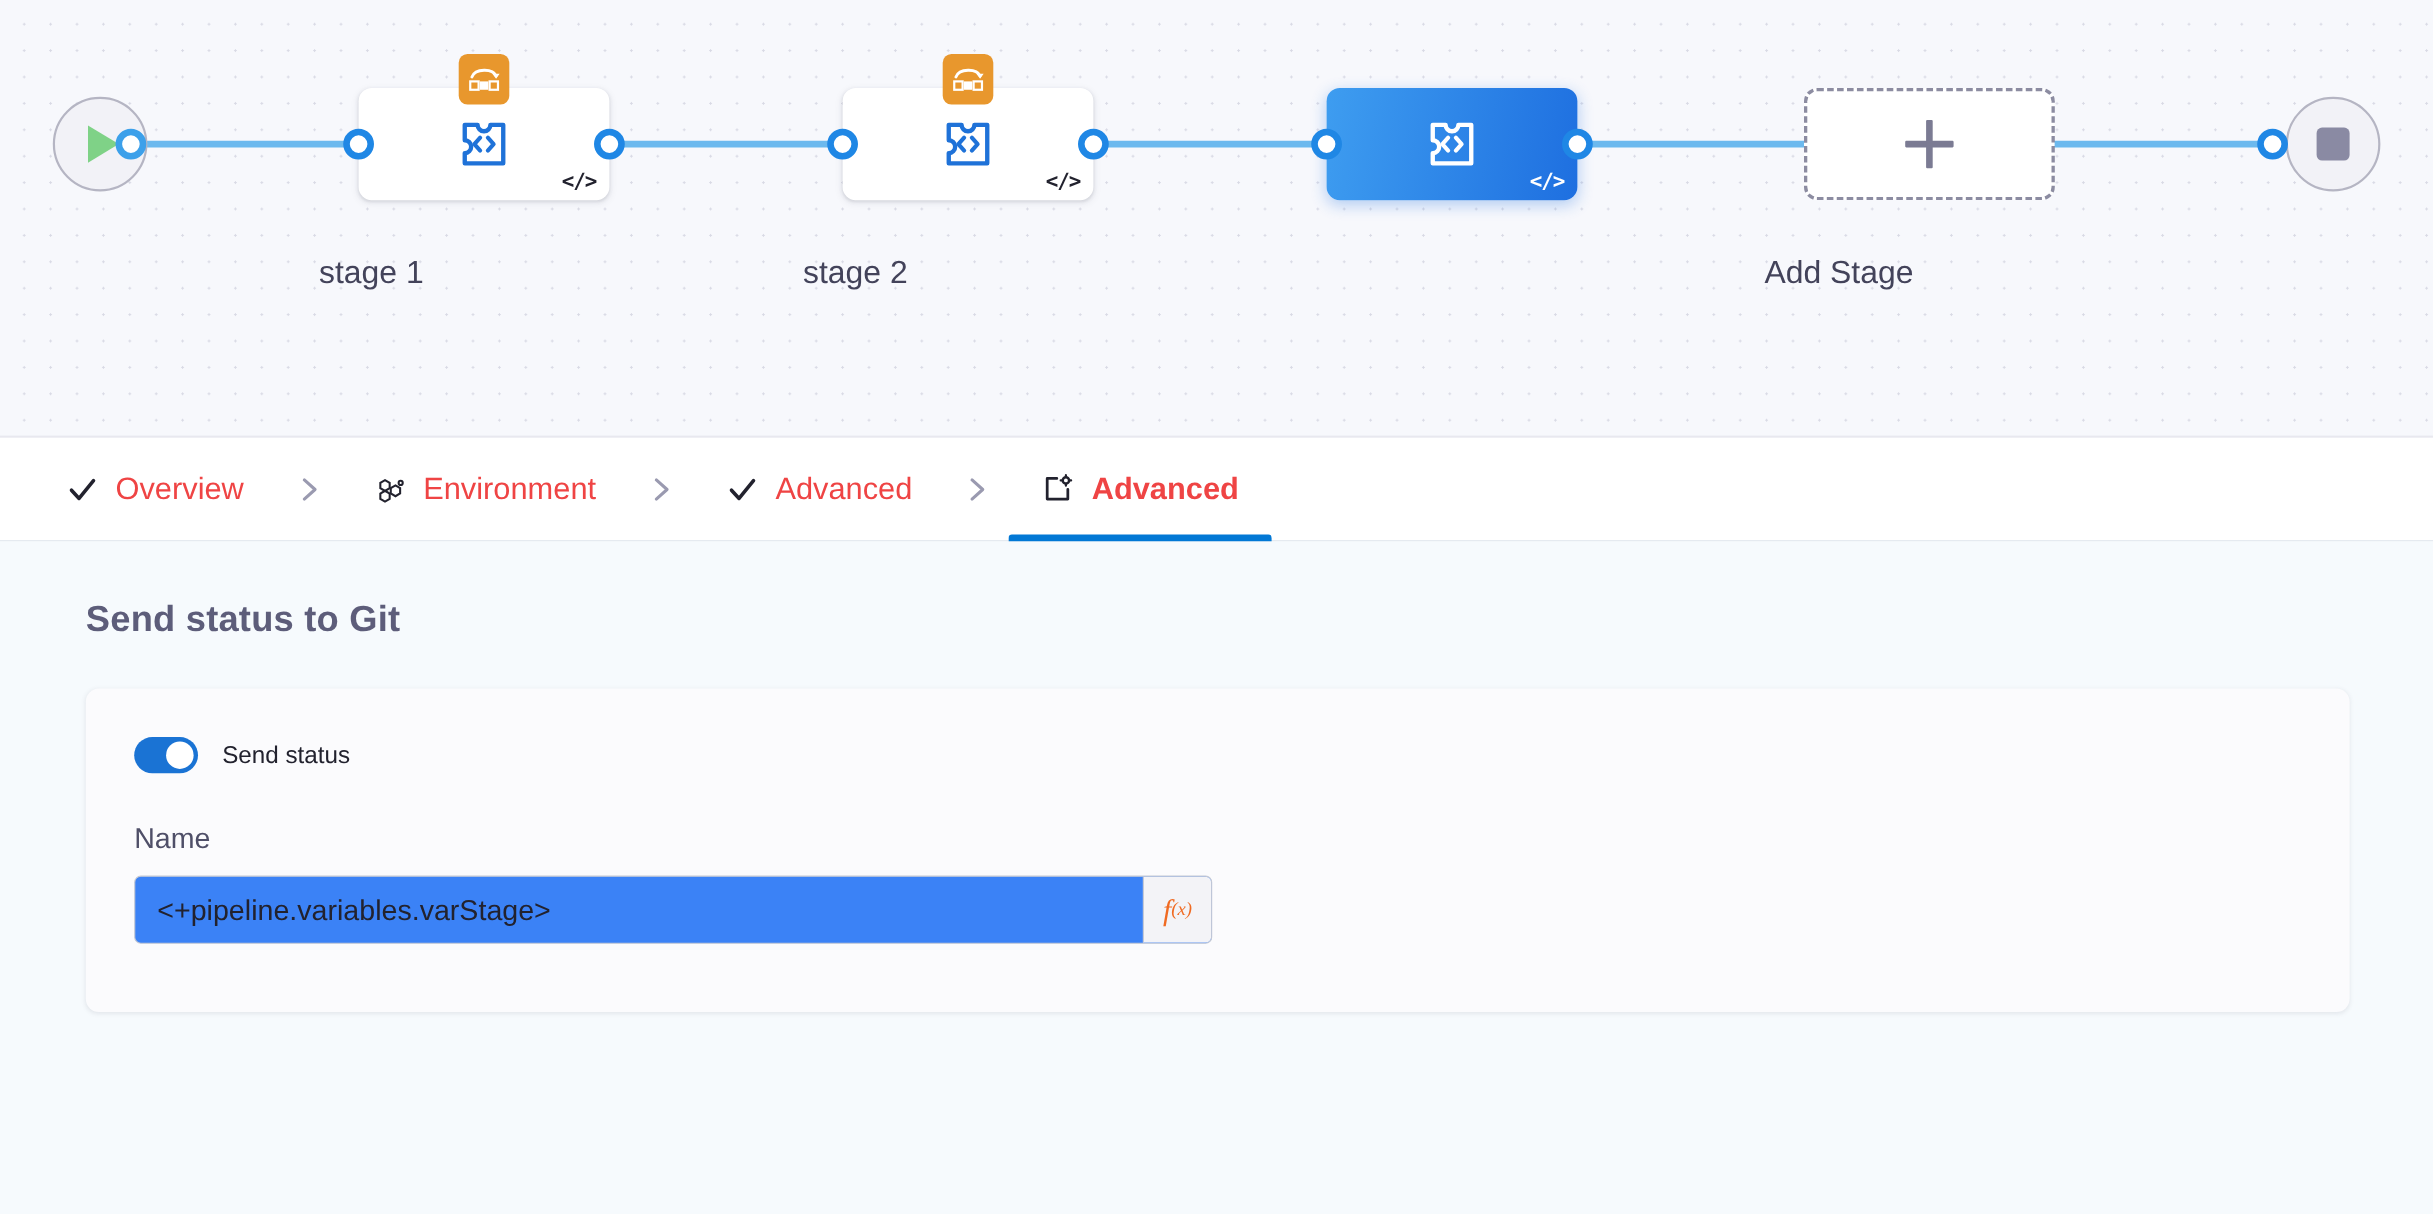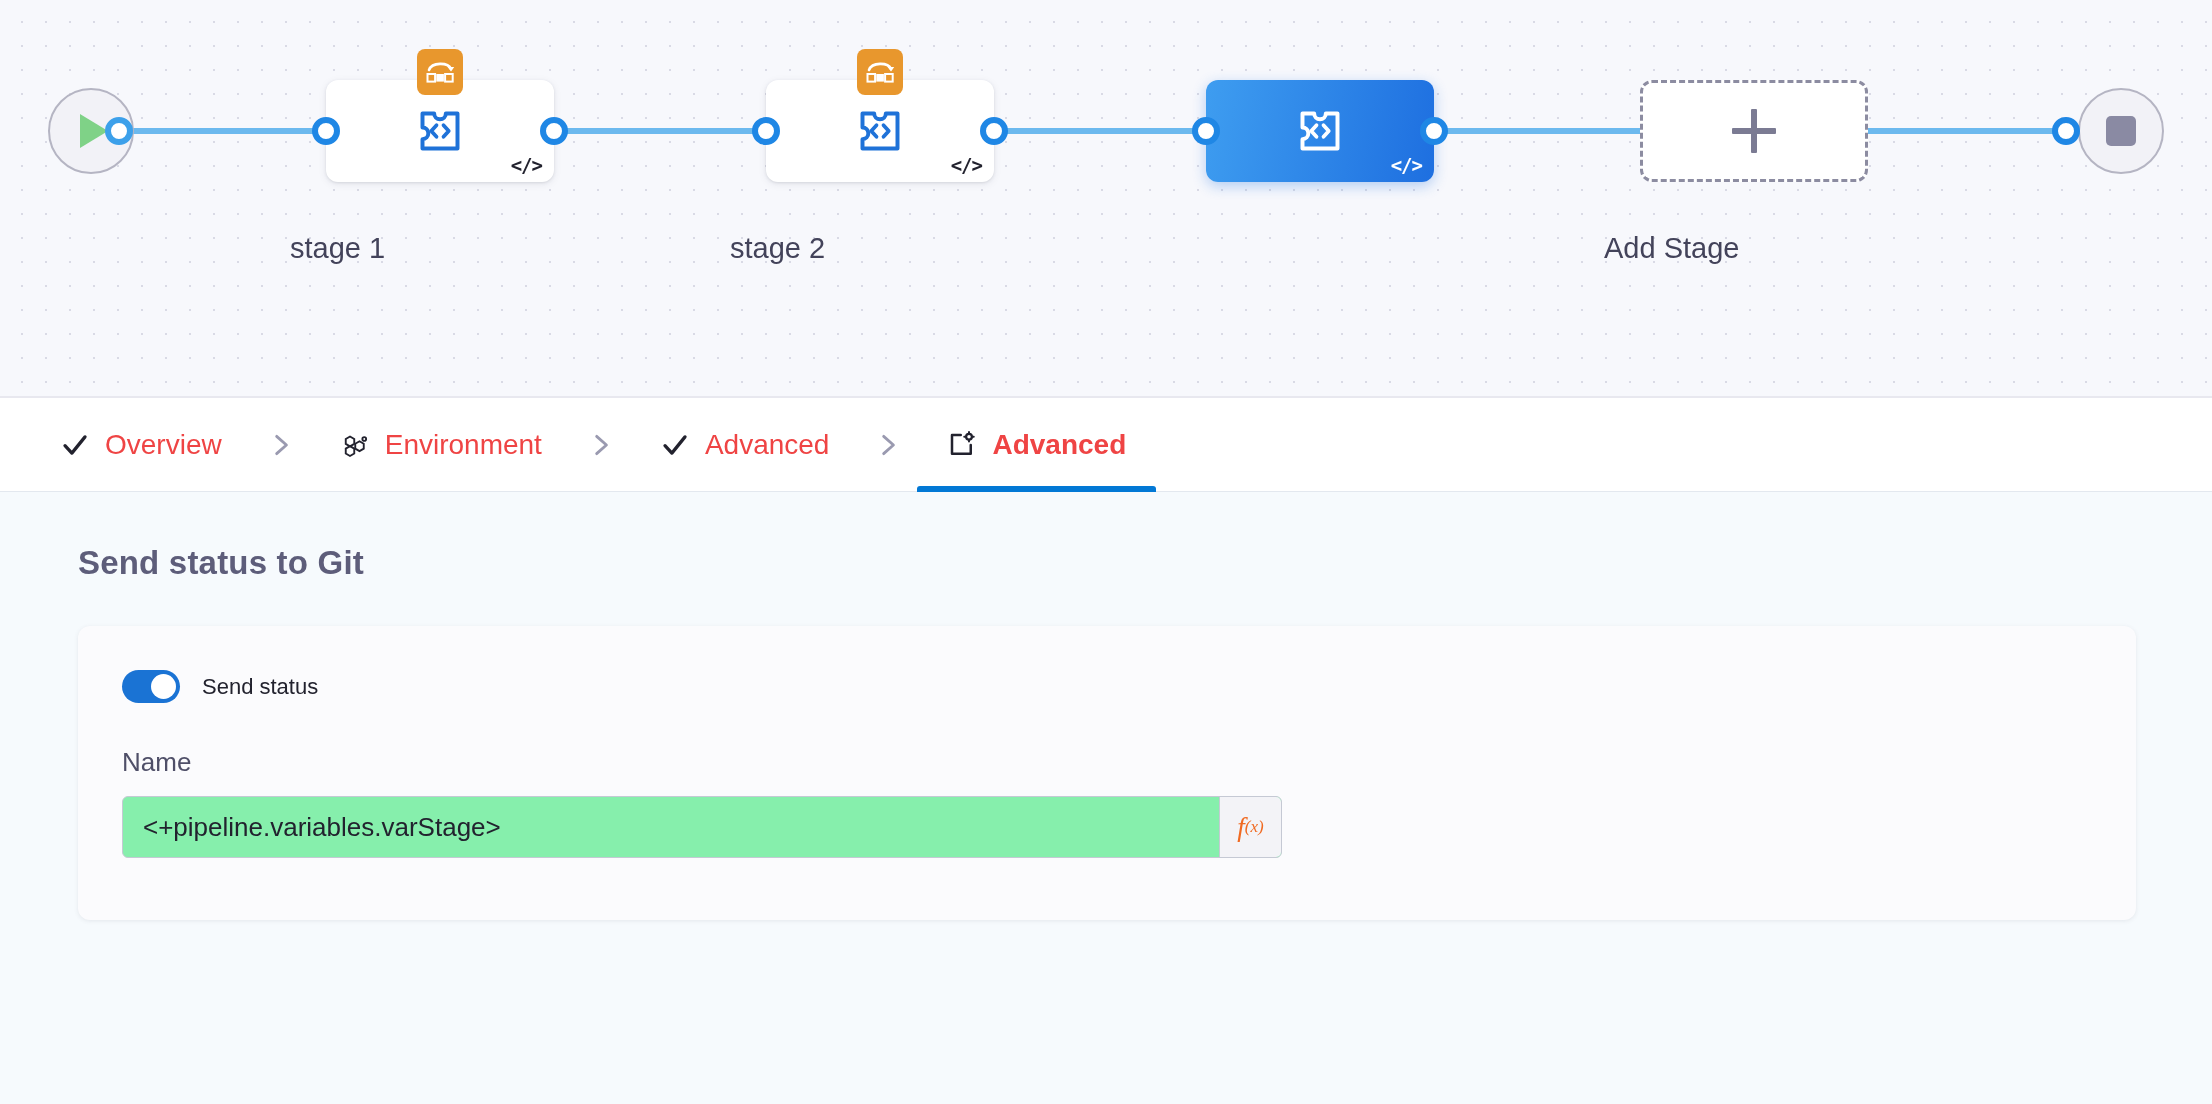--- a/index.html
+++ b/index.html
@@ -248,25 +248,25 @@
     color: #22222e;
   }
 
   .field-label {
     font-size: 26px;
     color: #4f4f68;
     margin-bottom: 18px;
   }
   .input-wrap {
     display: flex;
-    width: 1160px;
+    width: 980px;
     height: 62px;
     border: 1px solid #c5c9d4;
     border-radius: 6px;
-    background: #86efac;
+    background: #3b82f6;
     overflow: hidden;
   }
   .input-wrap input {
     flex: 1;
     border: none;
     outline: none;
     padding: 0 20px;
     font-size: 26px;
     color: #22222e;
     background: transparent;

